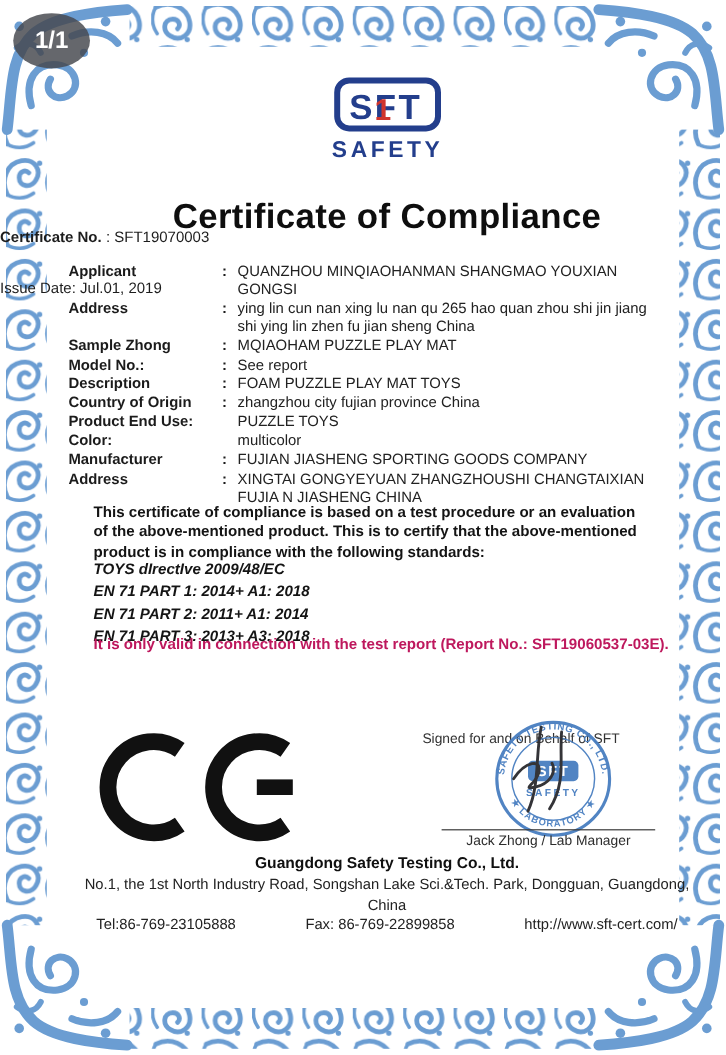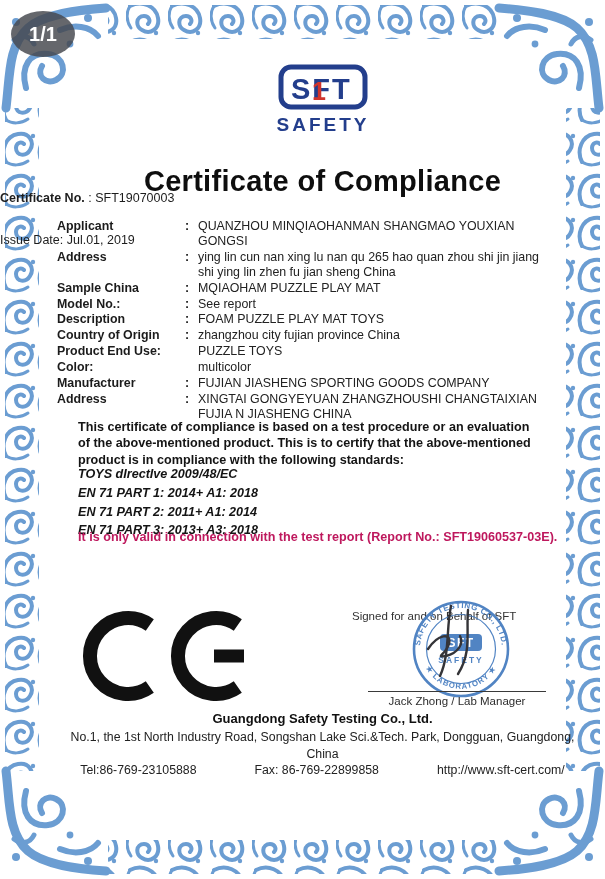--- a/index.html
+++ b/index.html
@@ -121,21 +121,21 @@
       <span class="flabel">Applicant</span>
         <span class="fcolon">:</span>
         <span class="fvalue">QUANZHOU MINQIAOHANMAN SHANGMAO YOUXIAN GONGSI</span>
     </div>
     <div class="frow">
       <span class="flabel">Address</span>
         <span class="fcolon">:</span>
         <span class="fvalue">ying lin cun nan xing lu nan qu 265 hao quan zhou shi jin jiang shi ying lin zhen fu jian sheng China</span>
     </div>
     <div class="frow">
-      <span class="flabel">Sample China</span>
+      <span class="flabel">Sample Zhong</span>
         <span class="fcolon">:</span>
         <span class="fvalue">MQIAOHAM PUZZLE PLAY MAT</span>
     </div>
     <div class="frow">
       <span class="flabel">Model No.:</span>
         <span class="fcolon">:</span>
         <span class="fvalue">See report</span>
     </div>
     <div class="frow">
       <span class="flabel">Description</span>

